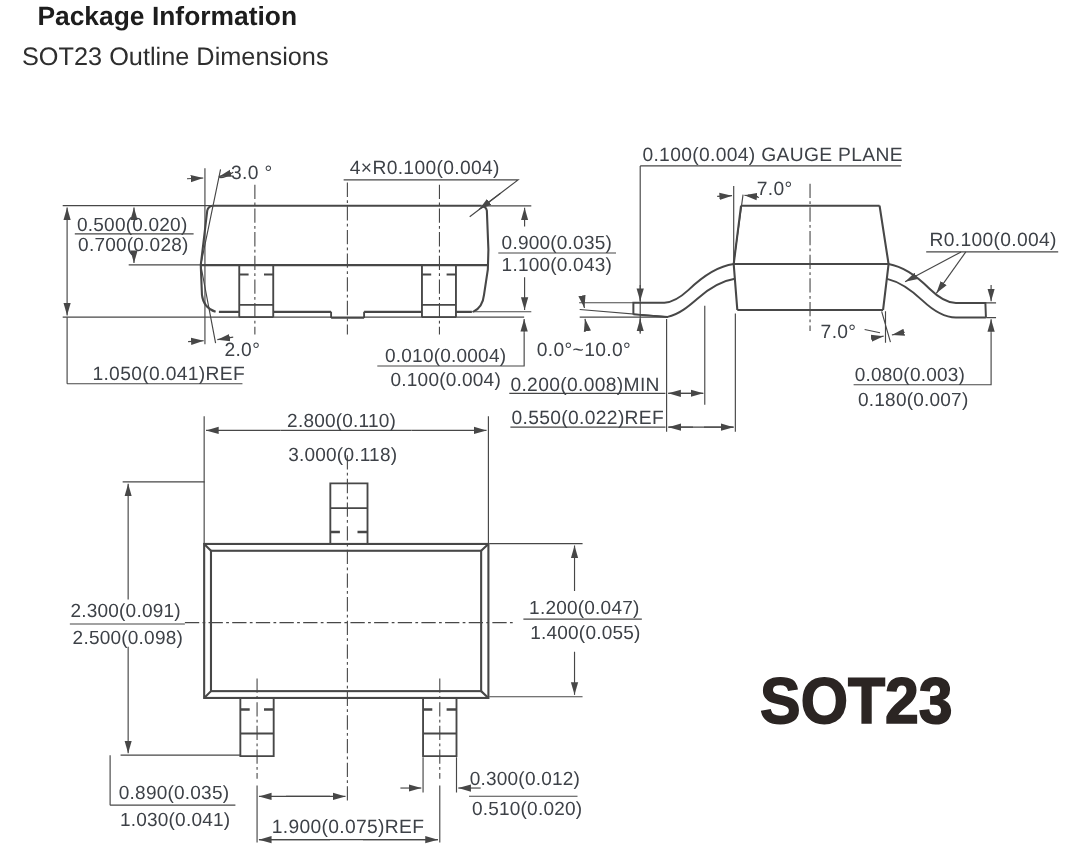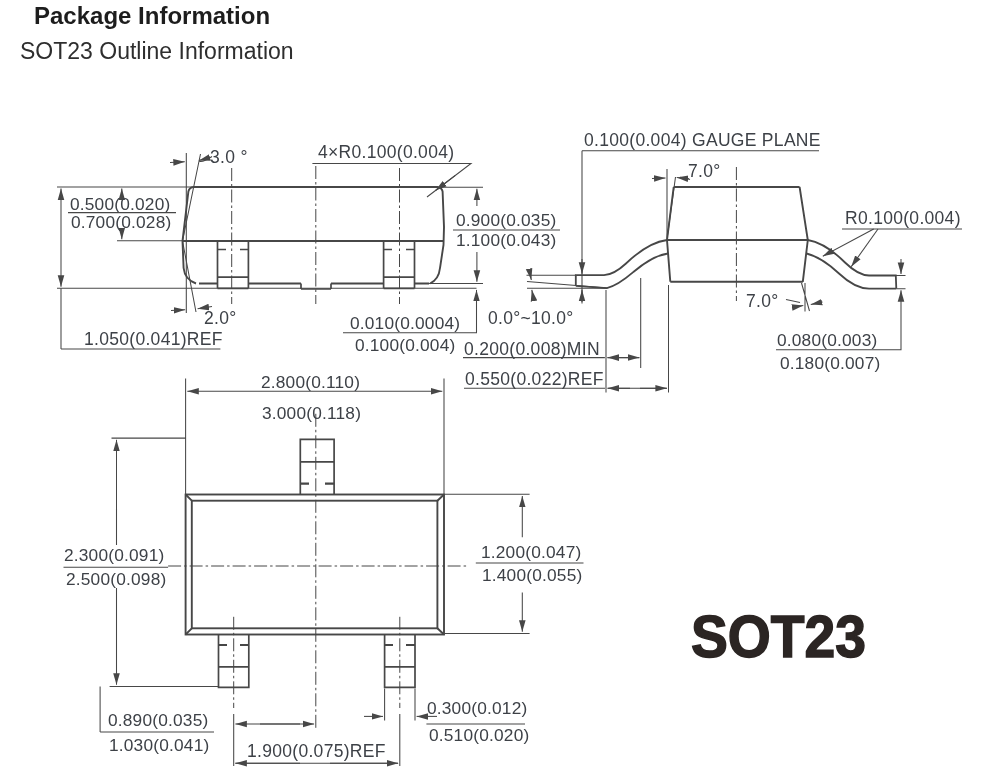--- a/index.html
+++ b/index.html
@@ -10,21 +10,21 @@
   svg text{font-family:"Liberation Sans", sans-serif;fill:#3d4147;}
   svg .dim{font-size:17.5px;letter-spacing:0.3px;}
   svg .dimf{font-size:17.3px;letter-spacing:0.2px;}
   .pkg-name{font-size:59px;font-weight:bold;fill:#2b2523;stroke:#2b2523;stroke-width:1.5px;}
 </style>
 </head>
 <body>
 
 <div class="page">
   <div class="hdr-title">Package Information</div>
-  <div class="hdr-sub">SOT23 Outline Information</div>
+  <div class="hdr-sub">SOT23 Outline Dimensions</div>
 
   <svg width="985" height="780" viewBox="0 0 985 780">
     <defs>
       <marker id="ae" markerWidth="13" markerHeight="9" refX="11.5" refY="4.5" orient="auto" markerUnits="userSpaceOnUse">
         <path d="M0,1.2 L11.5,4.5 L0,7.8 Z" fill="#474747"></path>
       </marker>
     </defs>
 
     <g stroke="#474747" fill="none">
 

